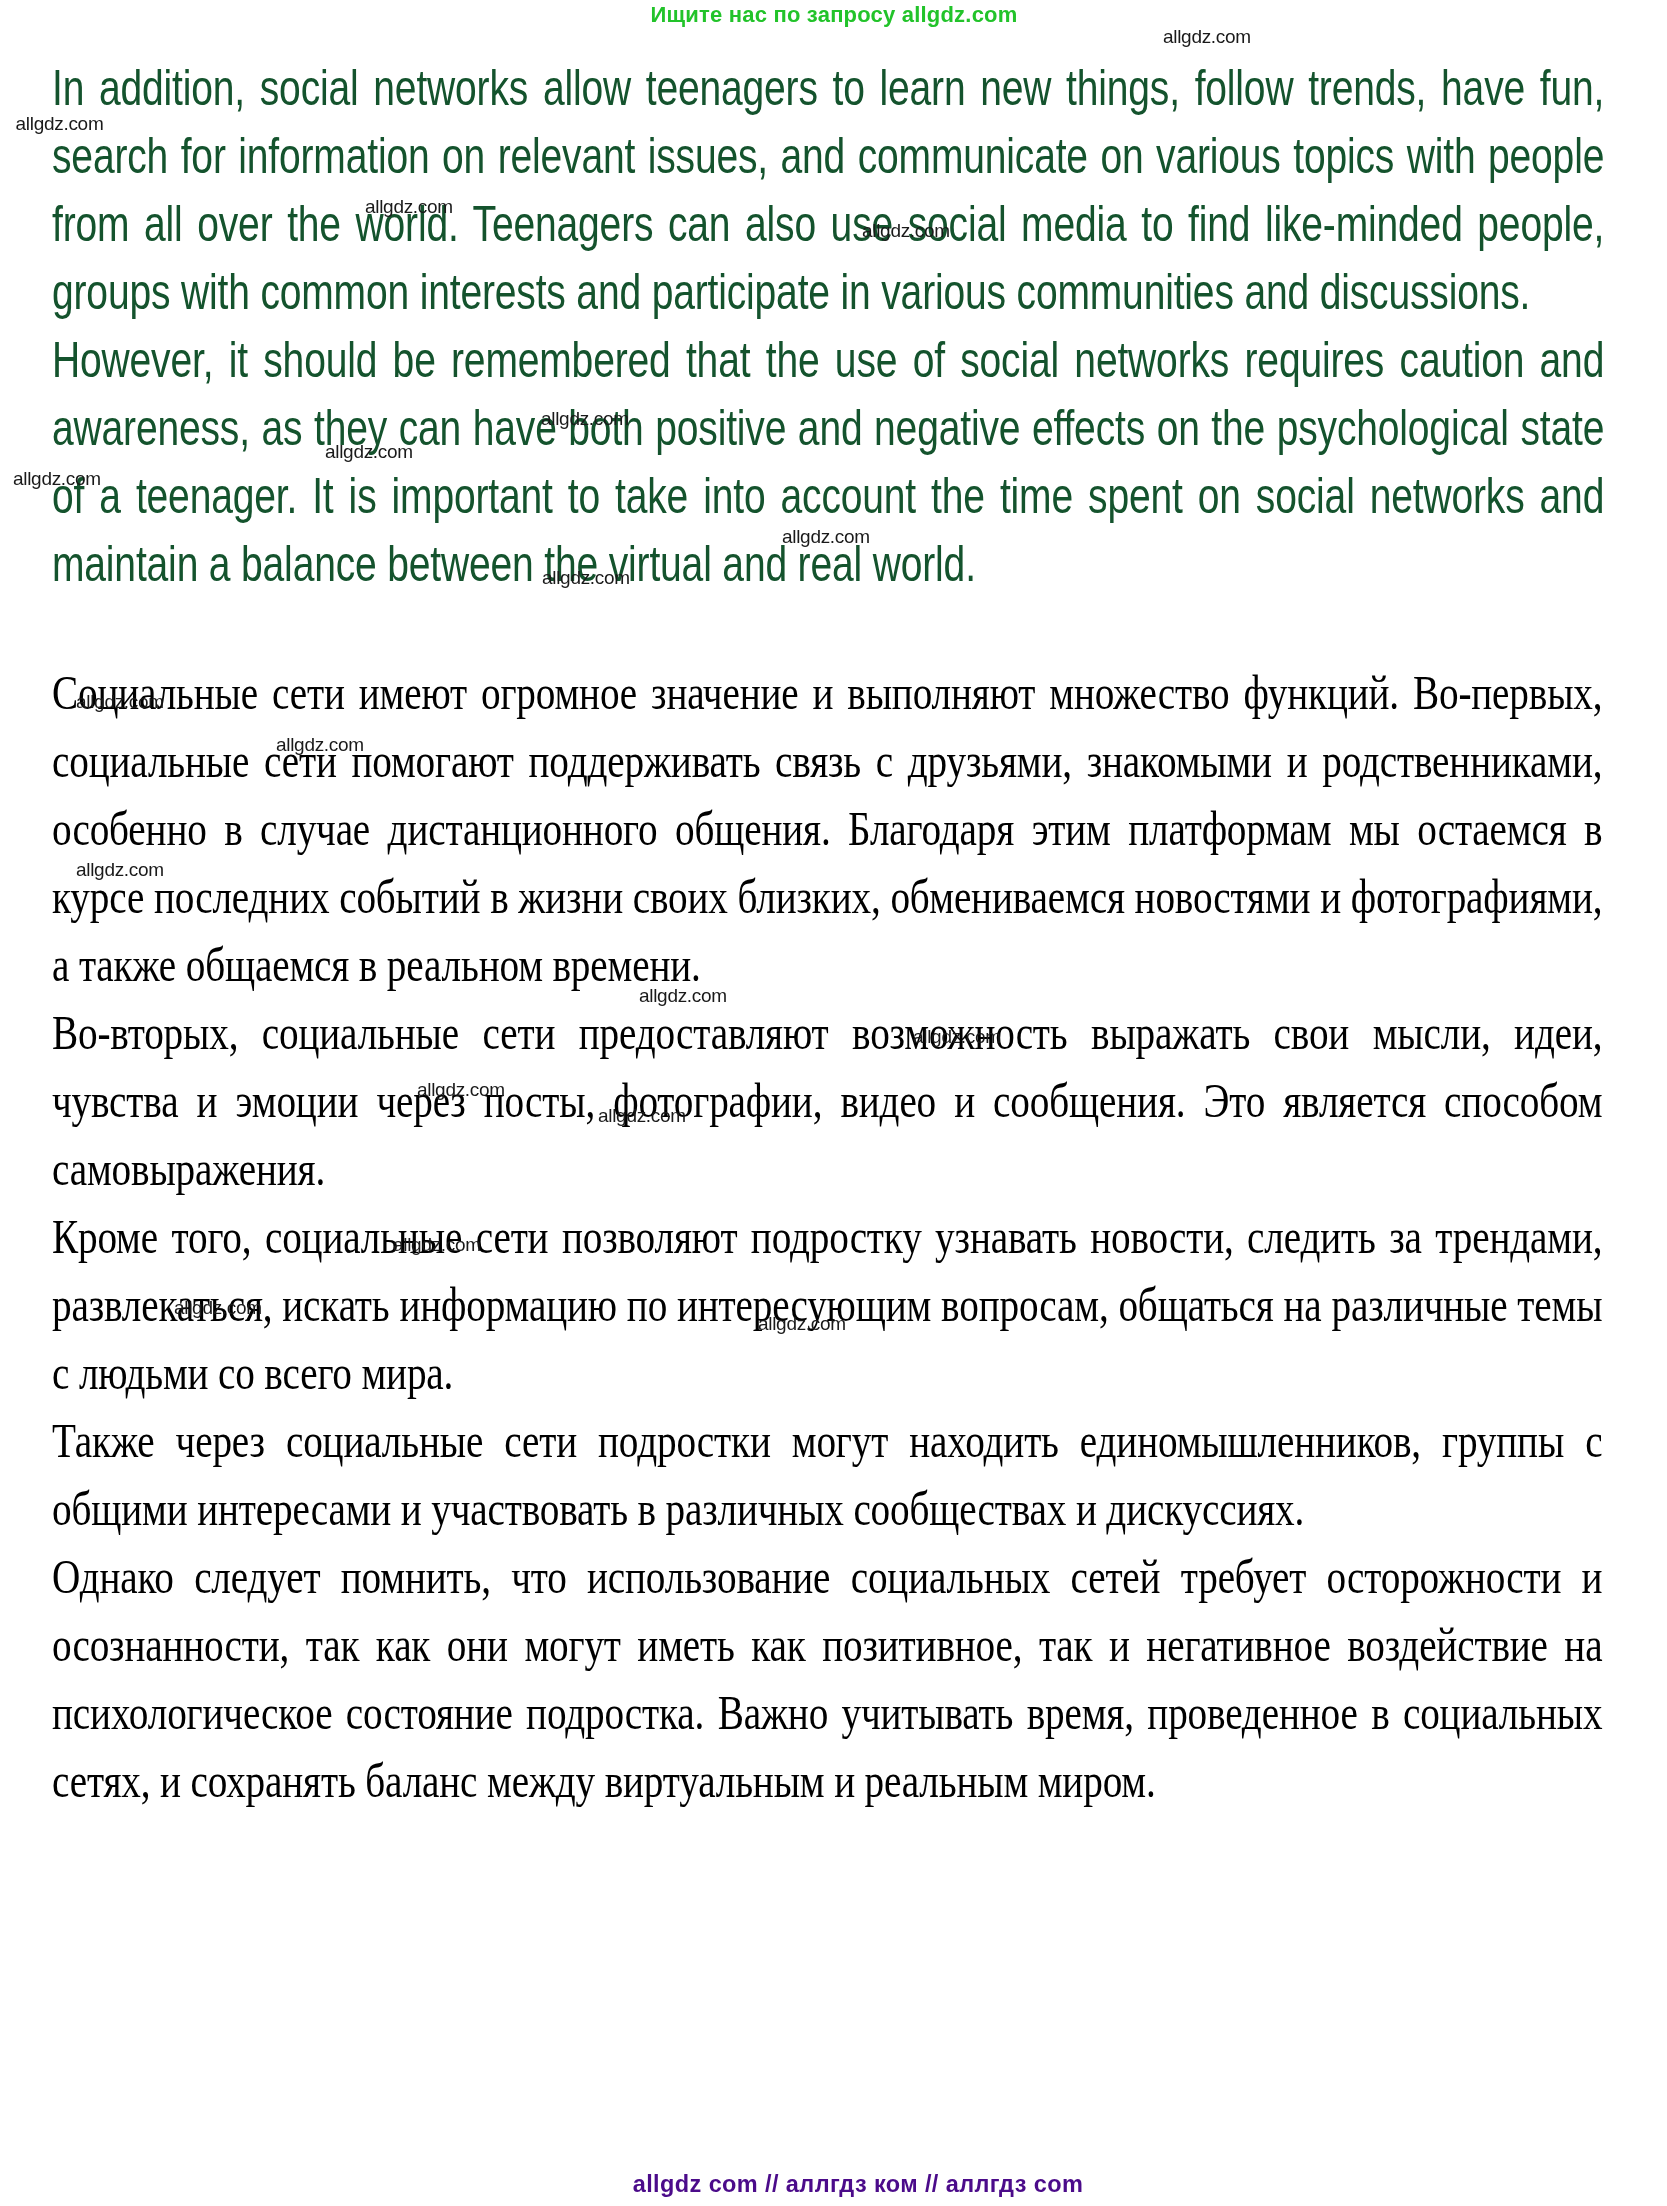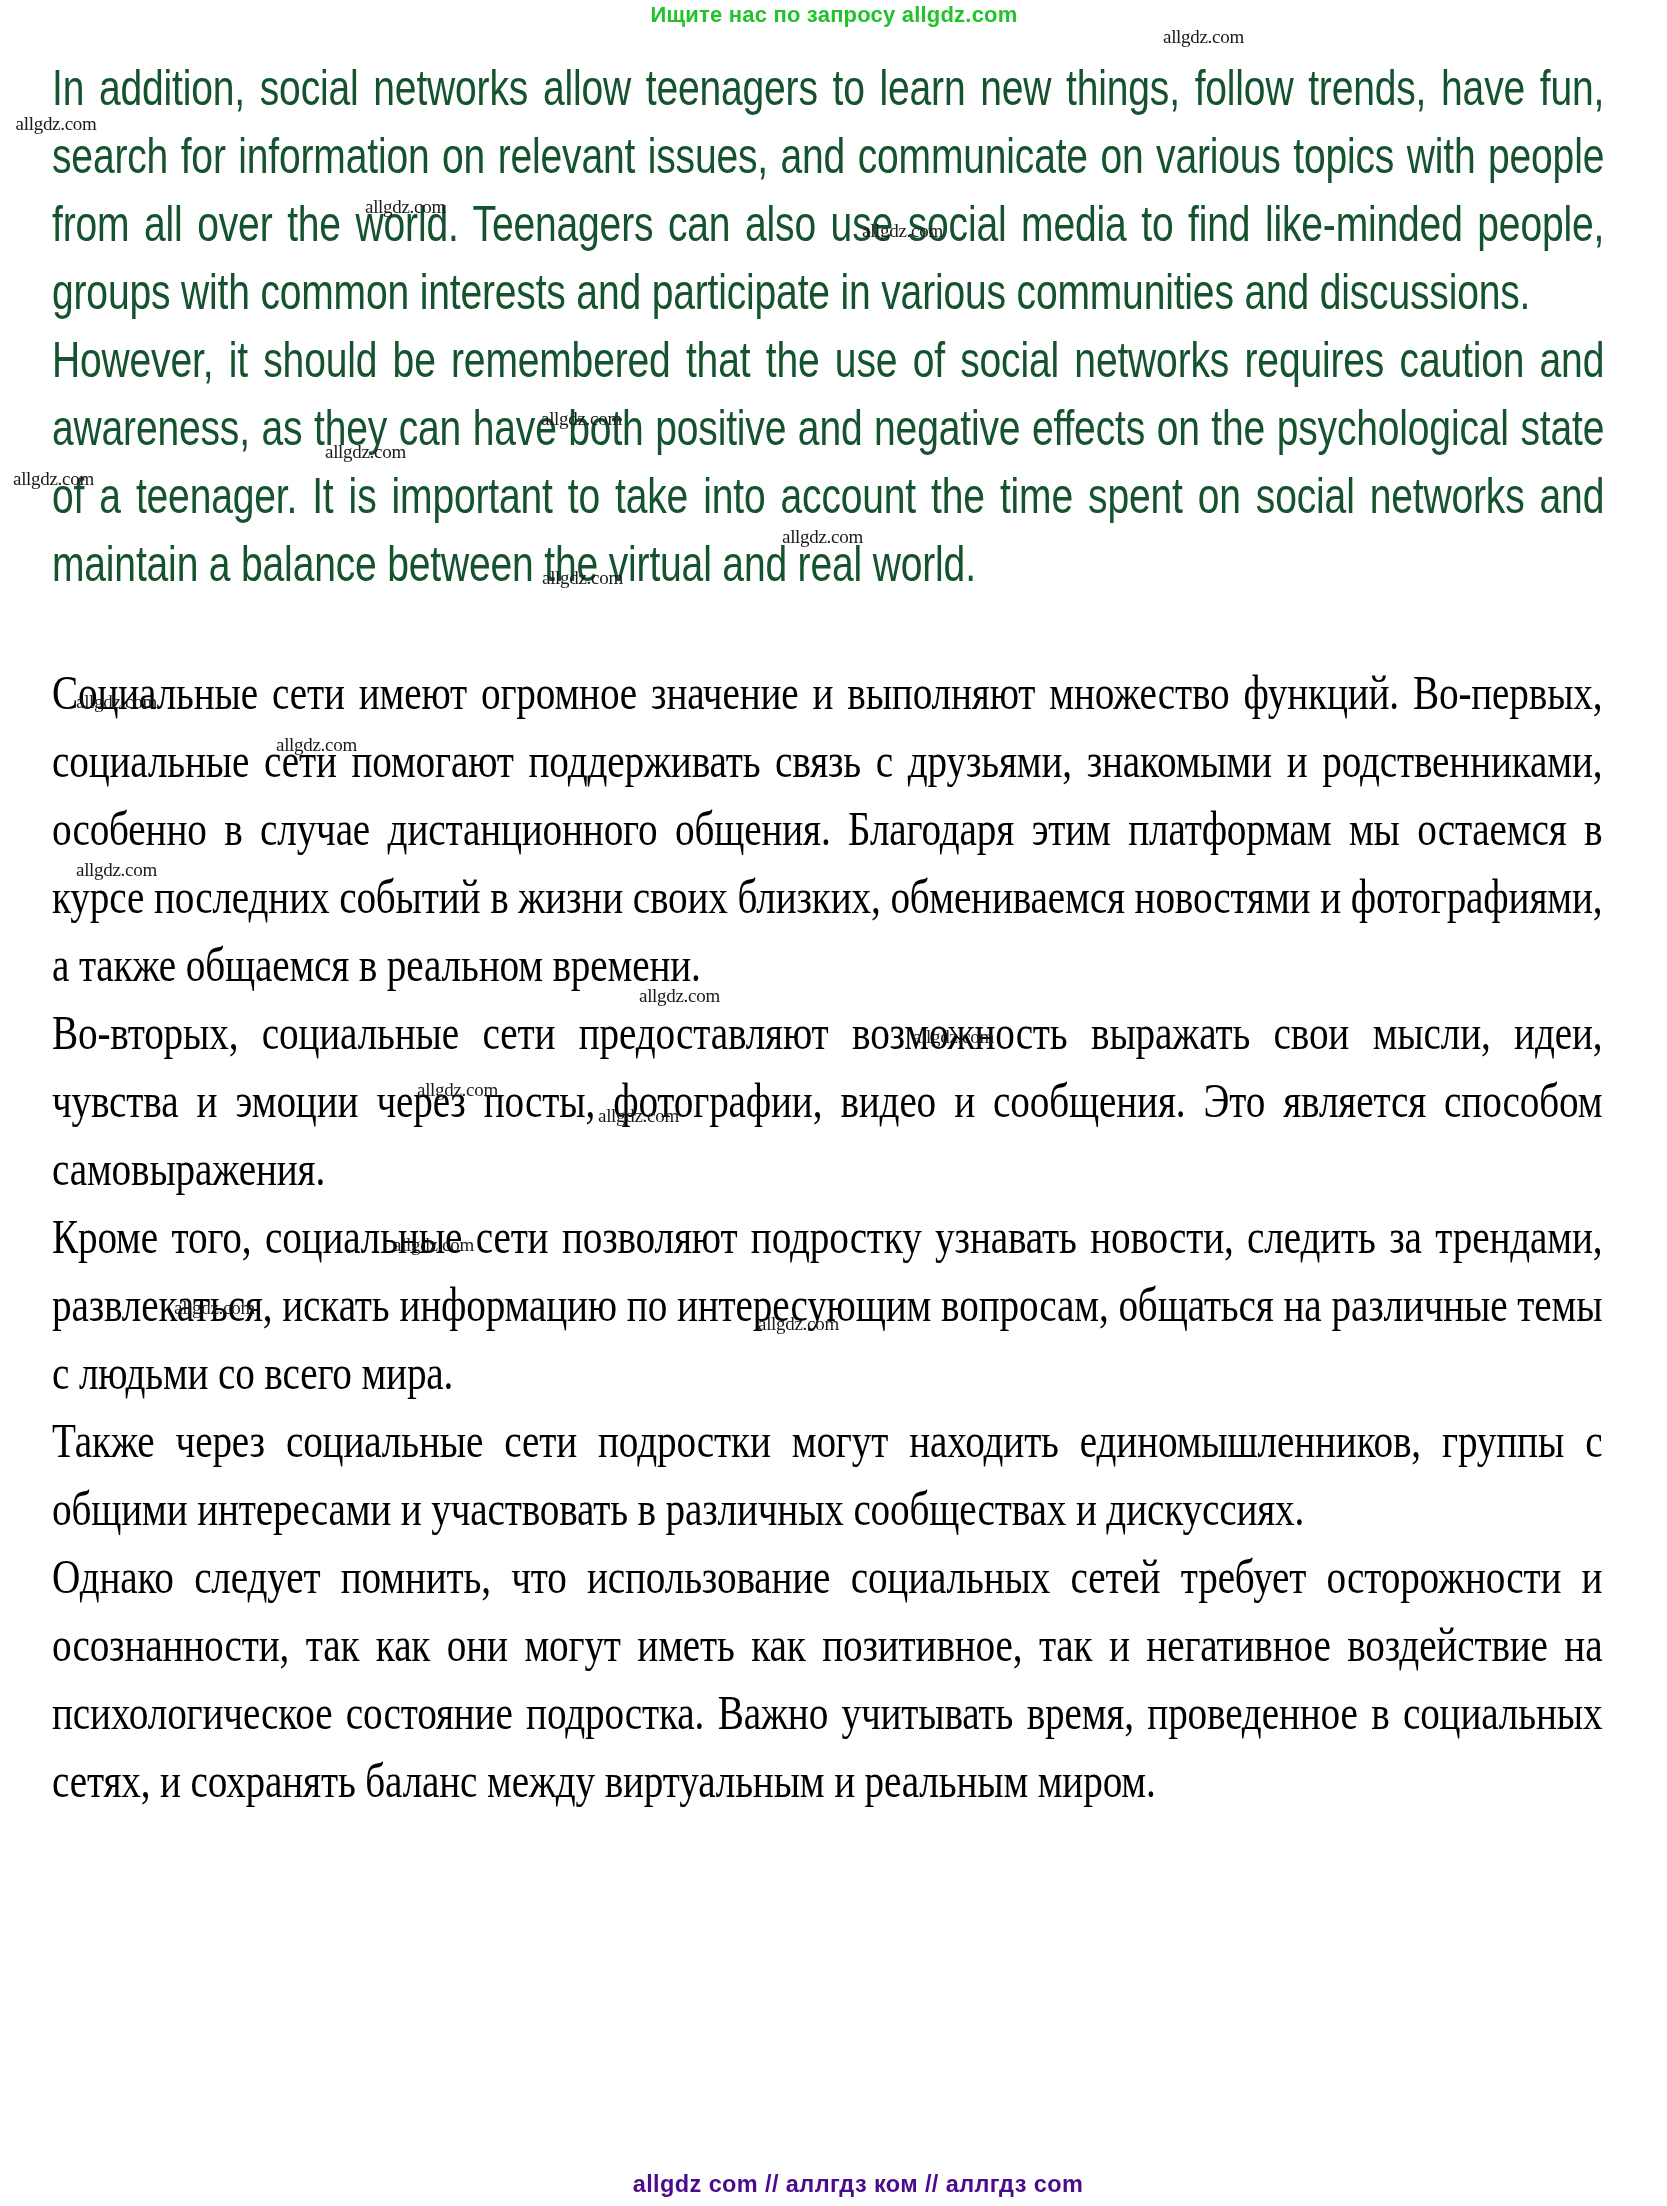--- a/index.html
+++ b/index.html
@@ -98,21 +98,21 @@
     font-weight: 600;
     color: #4b0b8a;
     letter-spacing: 0.4px;
     white-space: nowrap;
     padding-left: 24px;
   }
 
   
   .wm {
     position: absolute;
-    font-family: Liberation Serif, serif;
+    font-family: Liberation Sans, sans-serif;
     font-size: 19px;
     font-weight: 400;
     color: #1a1a1a;
     white-space: nowrap;
     pointer-events: none;
     letter-spacing: -0.3px;
   }
 </style>
 </head>
 <body>

